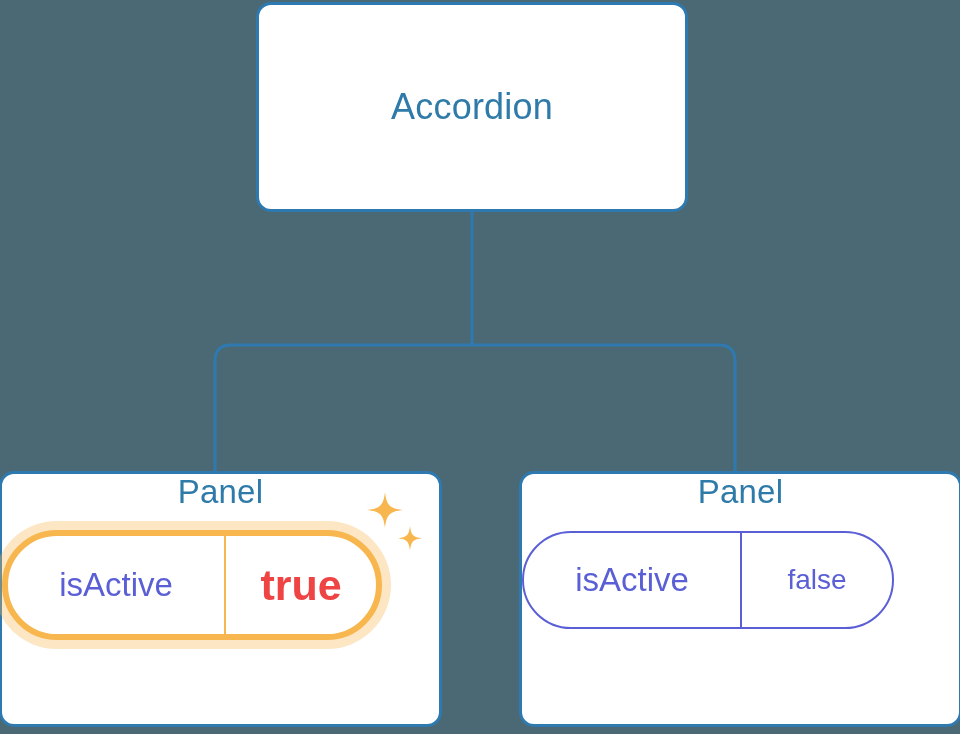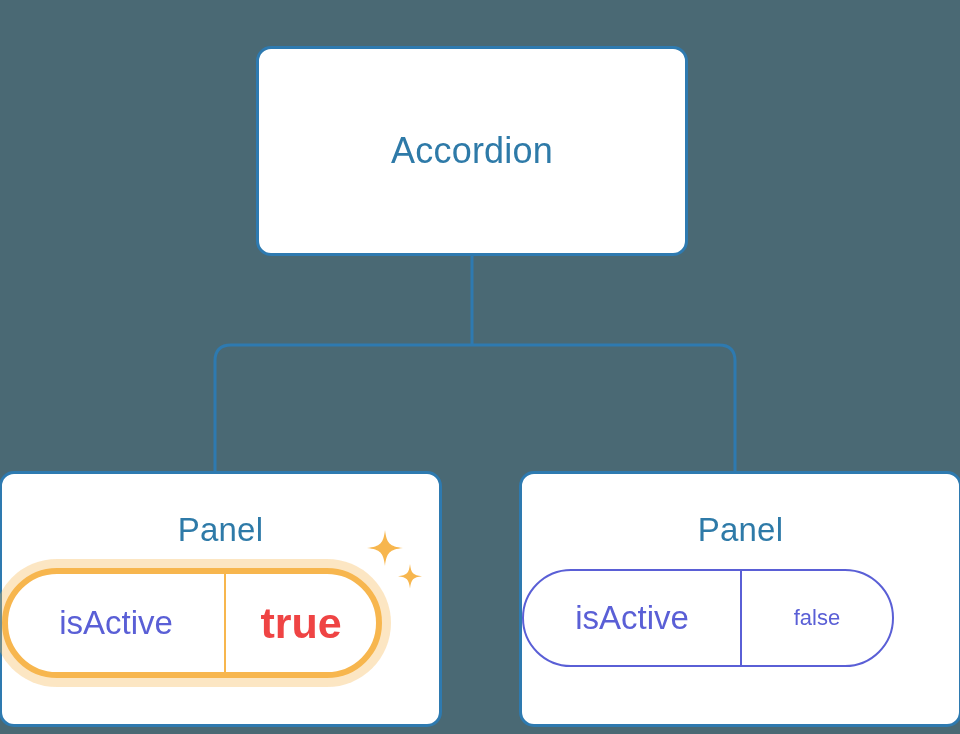--- a/index.html
+++ b/index.html
@@ -57,21 +57,20 @@
     font-size: 36px;
     font-weight: 400;
     line-height: 1.1;
     letter-spacing: 0.2px;
     white-space: nowrap;
   }
 
   .node-panel {
     top: 471px;
     height: 256px;
-    padding-top: 38px;
   }
 
   .node-panel .node-title {
     font-size: 33px;
   }
 
   .panel-left {
     left: -1px;
     width: 443px;
   }
@@ -116,21 +115,21 @@
     height: 98px;
   }
   .pill-normal .pill-key {
     width: 218px;
     font-size: 33px;
     color: #5a5fd6;
     border-right: 2px solid #5a5fd6;
   }
   .pill-normal .pill-val {
     width: 150px;
-    font-size: 22px;
+    font-size: 28px;
     color: #5a5fd6;
   }
 
   
   .pill-highlight {
     border: 6px solid #f7b64e;
     height: 110px;
     box-shadow: 0 0 0 9px rgba(247,182,78,0.34);
   }
   .pill-highlight .pill-key {
@@ -160,21 +159,21 @@
 <body style="background: rgb(74, 105, 116);">
 
 <div id="stage">
 
   <svg id="connectors" viewBox="0 0 960 734">
     <path d="M472,208 L472,345" fill="none" stroke="#2e7ab0" stroke-width="3"></path>
     <path d="M472,345 L231,345 Q215,345 215,361 L215,473" fill="none" stroke="#2e7ab0" stroke-width="3" stroke-linecap="butt"></path>
     <path d="M472,345 L719,345 Q735,345 735,361 L735,473" fill="none" stroke="#2e7ab0" stroke-width="3" stroke-linecap="butt"></path>
   </svg>
 
-  <div class="node node-root" style="border-color: rgb(46, 122, 176); margin-top: 44px;">
+  <div class="node node-root" style="border-color: rgb(46, 122, 176);">
     <div class="node-title" style="color: rgb(46, 122, 168);">Accordion</div>
   </div>
 
   <div class="node node-panel panel-left" style="border-color: rgb(46, 122, 176);">
     <div class="node-title" style="color: rgb(46, 122, 168);">Panel</div>
 
     <div class="pill-wrap">
       <div class="pill pill-highlight">
         <div class="pill-key">isActive</div>
         <div class="pill-val">true</div>

